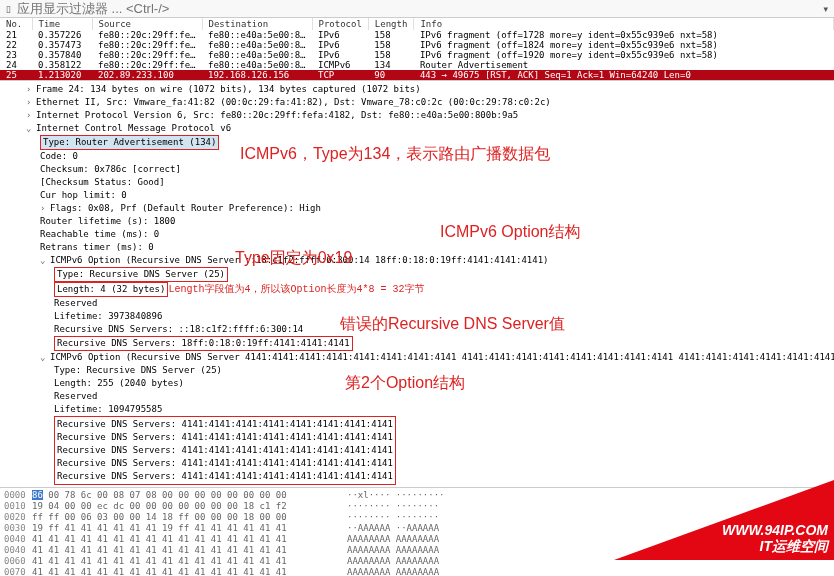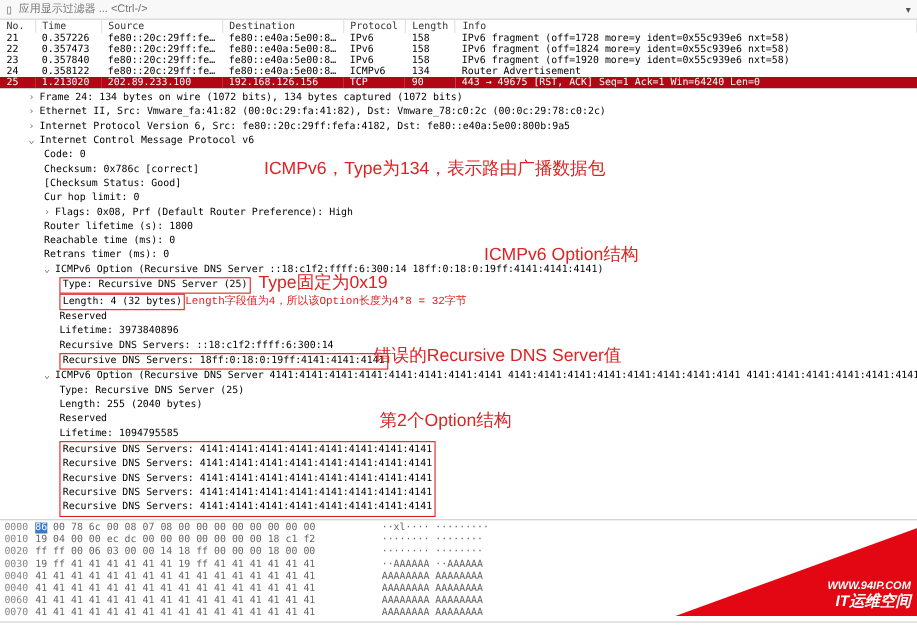--- a/index.html
+++ b/index.html
@@ -1,18 +1,18 @@
 <!DOCTYPE html>
 <html><head>
 <meta charset="utf-8">
 <style>
   * { box-sizing: border-box; margin: 0; padding: 0; }
   body { font-family: 'Segoe UI', Tahoma, sans-serif; font-size: 9px; background: #fff; color: #000; width: 834px; height: 576px; overflow: hidden; position: relative; }
   .filter-bar { display: flex; align-items: center; padding: 2px 4px; border-bottom: 1px solid #ccc; background: #f8f8f8; height: 18px; }
-  .filter-input { flex: 1; border: none; background: transparent; font-size: 10px; color: #999; padding-left: 4px; }
+  .filter-input { flex: 1; border: none; background: transparent; font-size: 13px; color: #999; padding-left: 4px; }
   .filter-icon { color: #555; padding: 0 2px; }
   .packet-list { border-bottom: 1px solid #ccc; }
   .packet-list table { width: 100%; border-collapse: collapse; font-family: 'Consolas', monospace; font-size: 9px; }
   .packet-list th { text-align: left; padding: 1px 6px; font-weight: normal; border-right: 1px solid #e0e0e0; background: #fff; color: #333; }
   .packet-list th:not(:last-child) { }
   .packet-list td { padding: 0px 6px; white-space: nowrap; }
   .packet-list tr.selected { background: #b30615; color: #fff; }
   .details-pane { padding: 2px 18px; font-family: 'Consolas', monospace; font-size: 9px; line-height: 13px; border-bottom: 1px solid #ccc; overflow: hidden; position: relative; }
   .tree-item { white-space: pre; }
   .tree-item.i0 { padding-left: 8px; }
@@ -25,21 +25,21 @@
   .annot { position: absolute; color: #d22; font-family: 'Microsoft YaHei', SimHei, sans-serif; font-size: 16px; }
   .hex-pane { font-family: 'Consolas', monospace; font-size: 9px; padding: 2px 4px; color: #666; border-bottom: 1px solid #ccc; line-height: 11px; }
   .hex-row { display: flex; }
   .hex-offset { width: 28px; color: #888; }
   .hex-bytes { width: 315px; }
   .hex-bytes .hl { color: #fff; background: #3b78cc; }
   .hex-ascii { color: #666; }
   .watermark { position: absolute; right: 0; bottom: 16px; }
   .watermark-tri { width: 0; height: 0; border-left: 220px solid transparent; border-bottom: 80px solid #e30613; position: absolute; right: 0; bottom: 0; }
   .watermark-text { position: absolute; right: 6px; bottom: 4px; color: #fff; font-weight: bold; font-size: 14px; text-align: right; font-style: italic; }
-  .watermark-url { font-size: 10px; }
+  .watermark-url { font-size: 14px; }
 </style>
 </head>
 <body>
 
 <div class="filter-bar">
   <span class="filter-icon">▯</span>
   <input class="filter-input" placeholder="应用显示过滤器 ... &lt;Ctrl-/&gt;" style="">
   <span class="filter-icon">▾</span>
 </div>
 
@@ -104,20 +104,21 @@
         </tr>
     </tbody>
   </table>
 </div>
 
 <div class="details-pane">
   <div class="tree-item i0"><span class="expander">›</span><span>Frame 24: 134 bytes on wire (1072 bits), 134 bytes captured (1072 bits)</span></div>
   <div class="tree-item i0"><span class="expander">›</span><span>Ethernet II, Src: Vmware_fa:41:82 (00:0c:29:fa:41:82), Dst: Vmware_78:c0:2c (00:0c:29:78:c0:2c)</span></div>
   <div class="tree-item i0"><span class="expander">›</span><span>Internet Protocol Version 6, Src: fe80::20c:29ff:fefa:4182, Dst: fe80::e40a:5e00:800b:9a5</span></div>
   <div class="tree-item i0"><span class="expander">⌄</span><span>Internet Control Message Protocol v6</span></div>
+  <div class="tree-item i1"><span class="hl-type">Type: Router Advertisement (134)</span></div>
   <div class="tree-item i1">Code: 0</div>
   <div class="tree-item i1">Checksum: 0x786c [correct]</div>
   <div class="tree-item i1">[Checksum Status: Good]</div>
   <div class="tree-item i1">Cur hop limit: 0</div>
   <div class="tree-item i1"><span class="expander">›</span><span>Flags: 0x08, Prf (Default Router Preference): High</span></div>
   <div class="tree-item i1">Router lifetime (s): 1800</div>
   <div class="tree-item i1">Reachable time (ms): 0</div>
   <div class="tree-item i1">Retrans timer (ms): 0</div>
   <div class="tree-item i1"><span class="expander">⌄</span><span>ICMPv6 Option (Recursive DNS Server ::18:c1f2:ffff:6:300:14 18ff:0:18:0:19ff:4141:4141:4141)</span></div>
   <div class="tree-item i2"><span class="hl-box">Type: Recursive DNS Server (25)</span></div>

